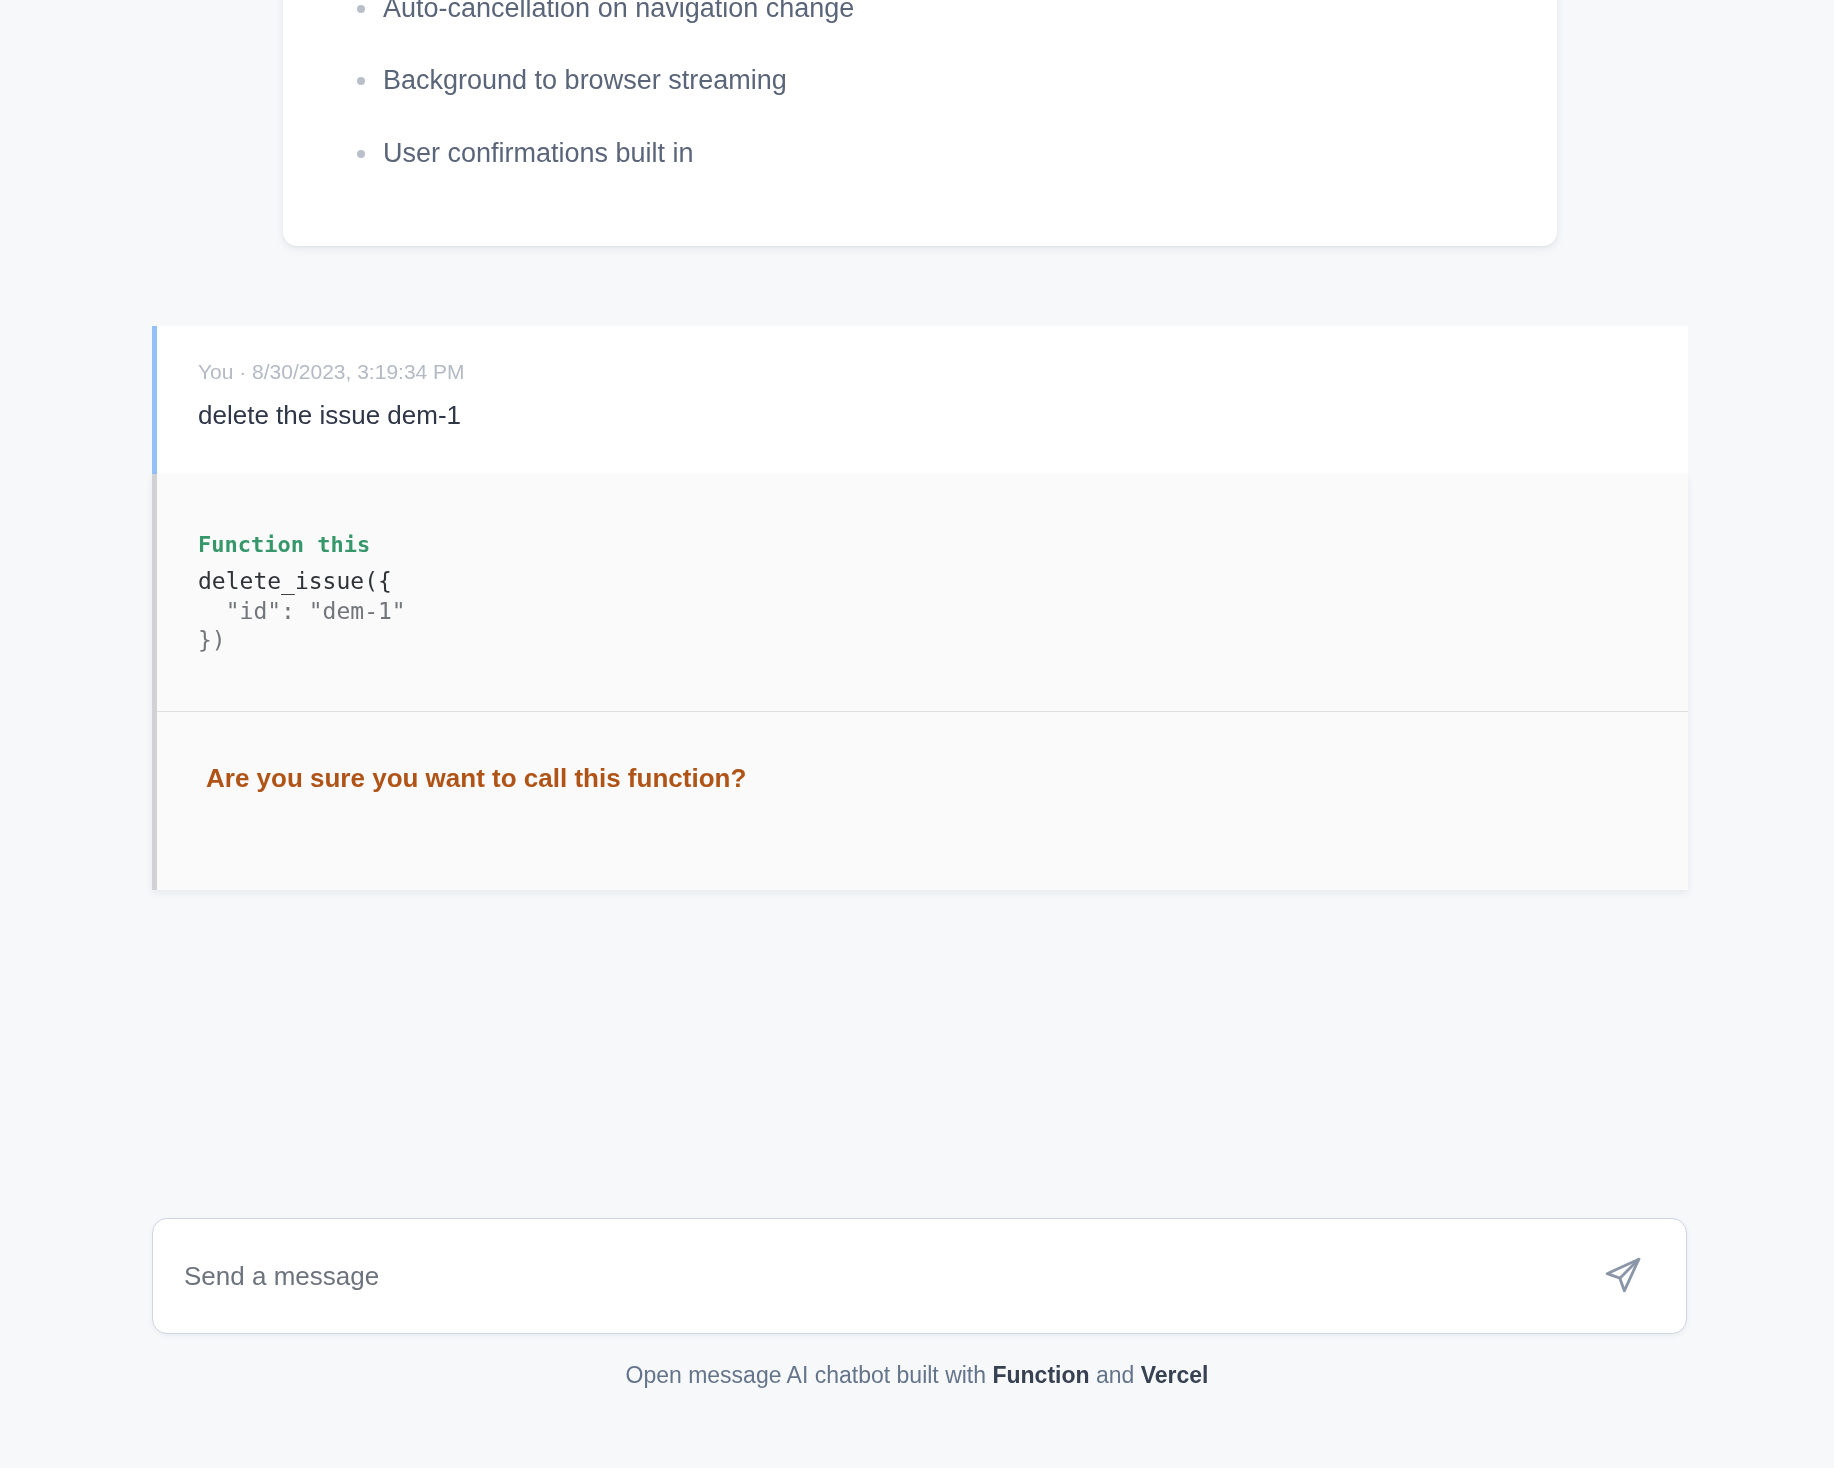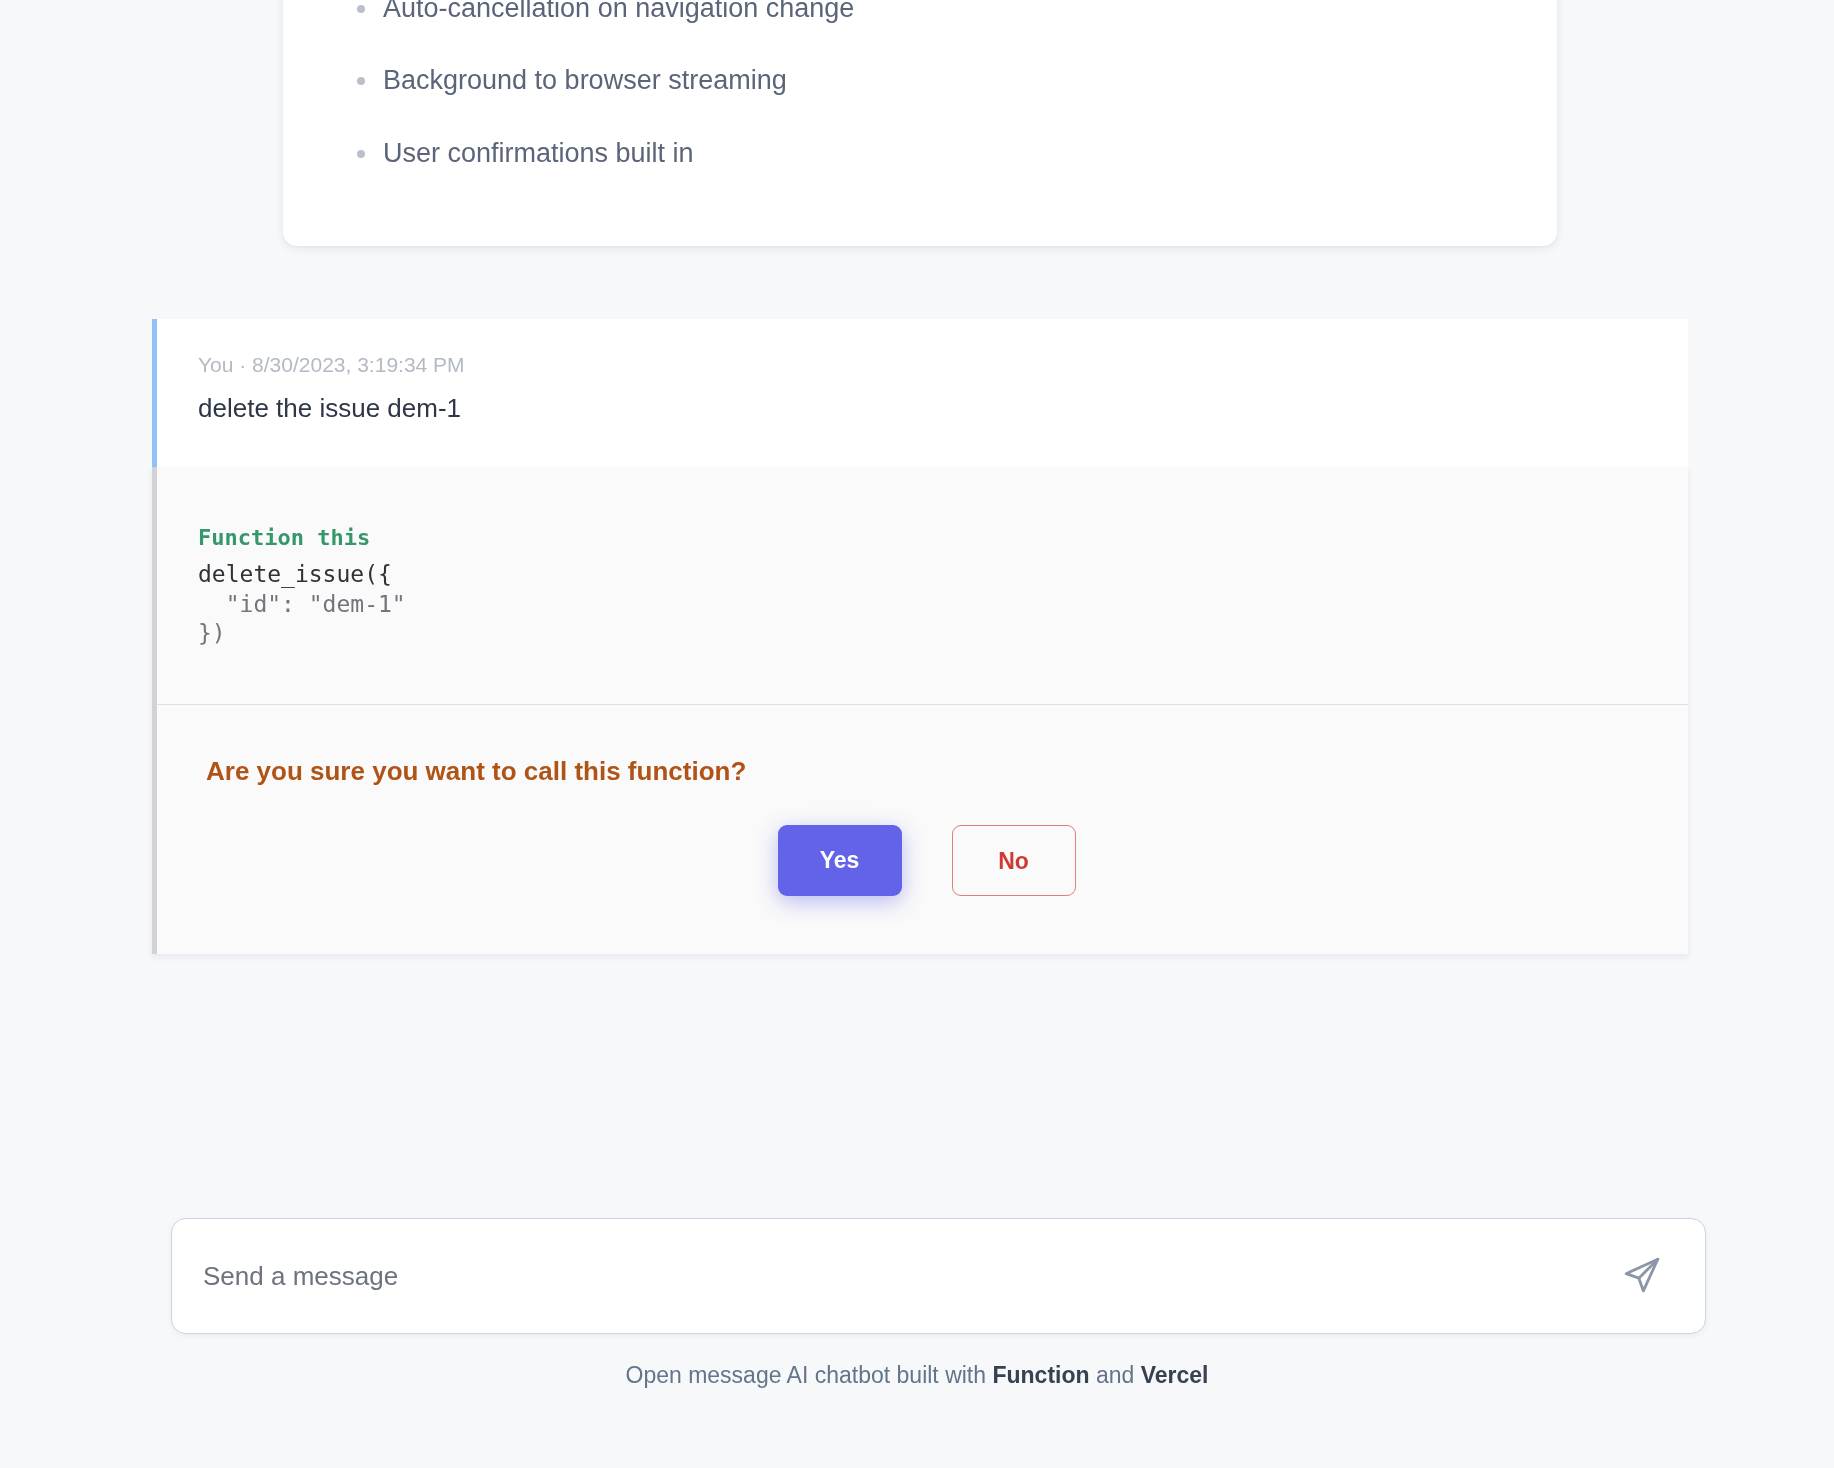--- a/index.html
+++ b/index.html
@@ -52,21 +52,21 @@
     width: 8px;
     height: 8px;
     border-radius: 50%;
     background: #b9c0cb;
   }
 
   
   .message-block {
     position: absolute;
     left: 152px;
-    top: 319px;
+    top: 326px;
     width: 1536px;
   }
 
   .user-turn {
     background: #ffffff;
     border-left: 5px solid #93c0f7;
     padding: 33px 0 42px 41px;
   }
   .turn-meta {
     font-size: 21px;
@@ -149,21 +149,21 @@
   }
   .btn-no {
     background: transparent;
     color: #cf3a34;
     border: 1.6px solid #e18078;
   }
 
   
   .composer {
     position: absolute;
-    left: 171px;
+    left: 152px;
     top: 1218px;
     width: 1535px;
     height: 116px;
     background: #ffffff;
     border: 1.5px solid #ccd5e0;
     border-radius: 15px;
     box-shadow: 0 2px 6px rgba(22, 40, 70, 0.05);
     display: flex;
     align-items: center;
     padding: 0 36px 0 31px;
@@ -225,24 +225,20 @@
 
     <div class="code-section">
       <div class="code-label">Function this</div>
       <div class="code-body"><span class="code-head">delete_issue({</span>
 <span>  "id": "dem-1"</span>
 <span>})</span></div>
     </div>
 
     <div class="confirm-section">
       <div class="confirm-title">Are you sure you want to call this function?</div>
-      <div class="confirm-actions">
-        <button class="btn btn-yes">Yes</button>
-        <button class="btn btn-no">No</button>
-      </div>
     </div>
 
   </div>
 </div>
 
 <div class="composer">
   <input class="composer-input" type="text" placeholder="Send a message" style="">
   <button class="send-btn">
     <span>
       <svg width="40" height="40" viewBox="0 0 24 24" fill="none" stroke="#8b96a8" stroke-width="1.7" stroke-linecap="round" stroke-linejoin="round">

